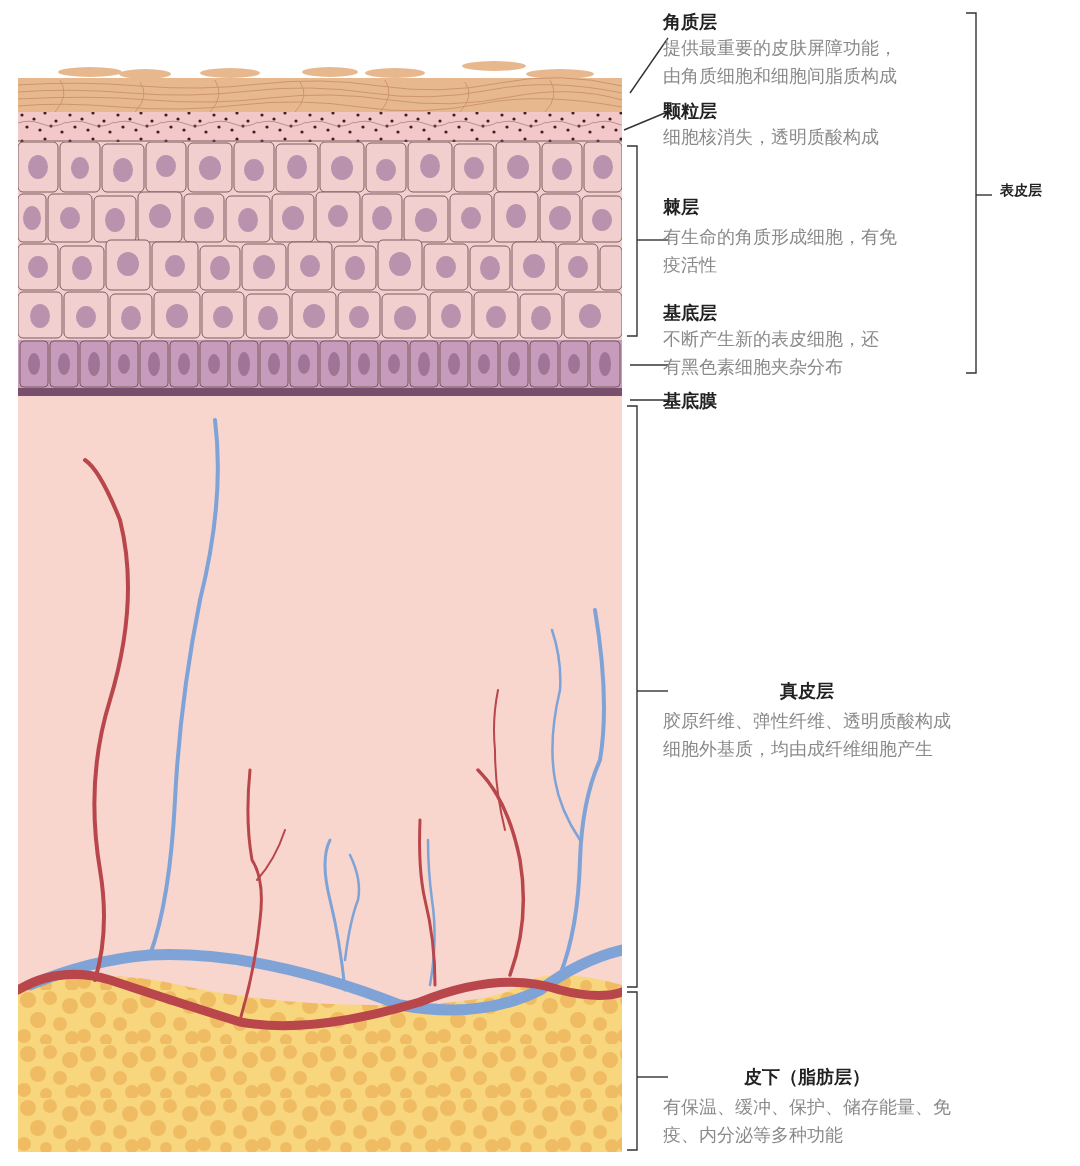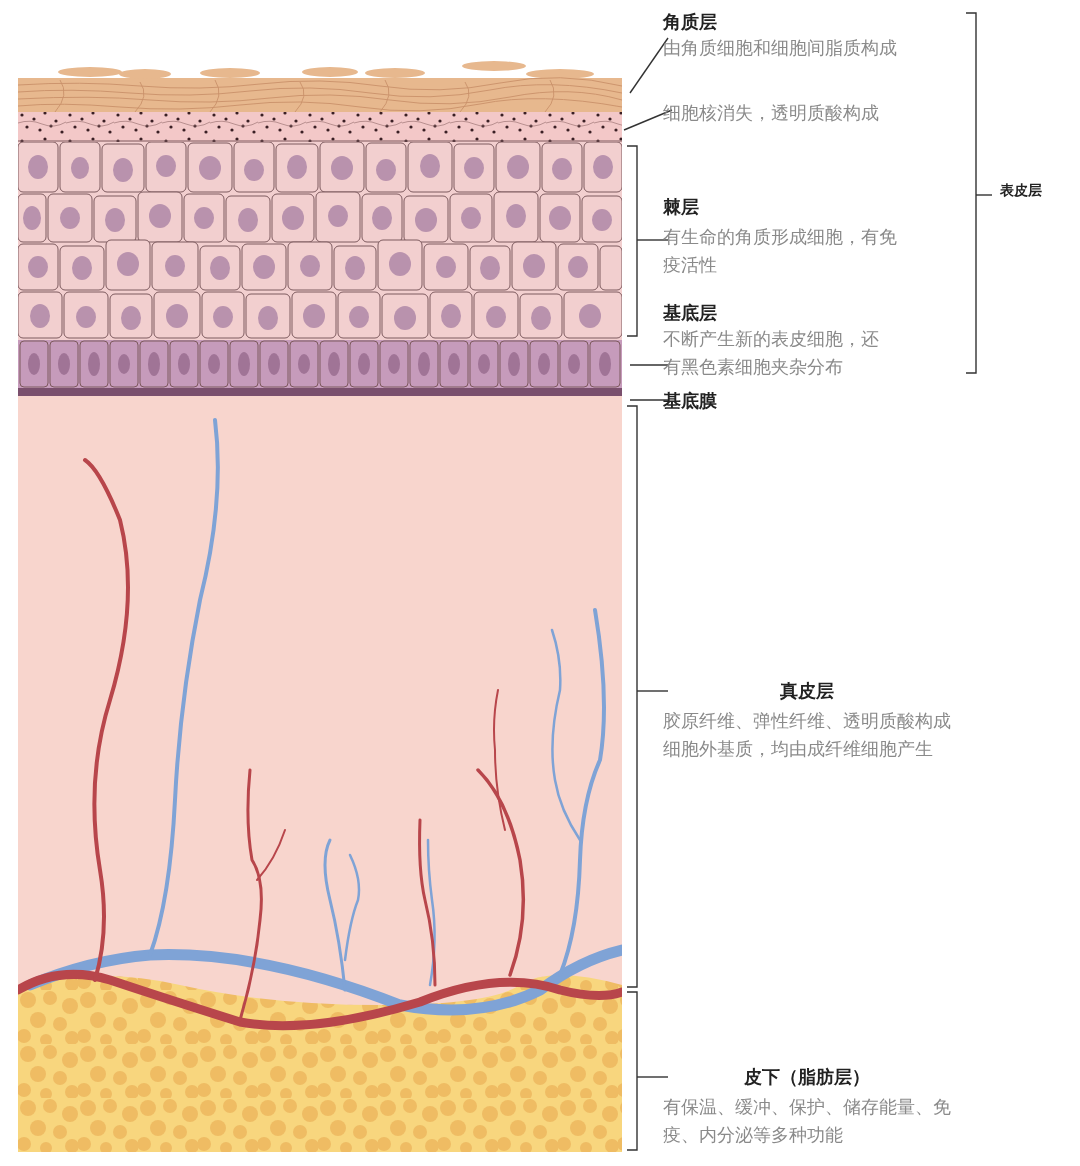--- a/index.html
+++ b/index.html
@@ -270,24 +270,26 @@
     <line x1="637" y1="691" x2="668" y2="691"></line>
     <polyline points="627,992 637,992 637,1150 627,1150"></polyline>
     <line x1="637" y1="1077" x2="668" y2="1077"></line>
     <polyline points="966,13 976,13 976,373 966,373"></polyline>
     <line x1="976" y1="195" x2="992" y2="195"></line>
   </g>
 </svg>
 
 <div class="label" style="top: 10px;">
   <div class="title">角质层</div>
+  <div class="desc">提供最重要的皮肤屏障功能，</div>
   <div class="desc">由角质细胞和细胞间脂质构成</div>
 </div>
 
 <div class="label" style="top: 99px;">
+  <div class="title">颗粒层</div>
   <div class="desc">细胞核消失，透明质酸构成</div>
 </div>
 
 <div class="label" style="top: 195px;">
   <div class="title" style="margin-bottom:4px;">棘层</div>
   <div class="desc">有生命的角质形成细胞，有免</div>
   <div class="desc">疫活性</div>
 </div>
 
 <div class="label" style="top: 301px;">

